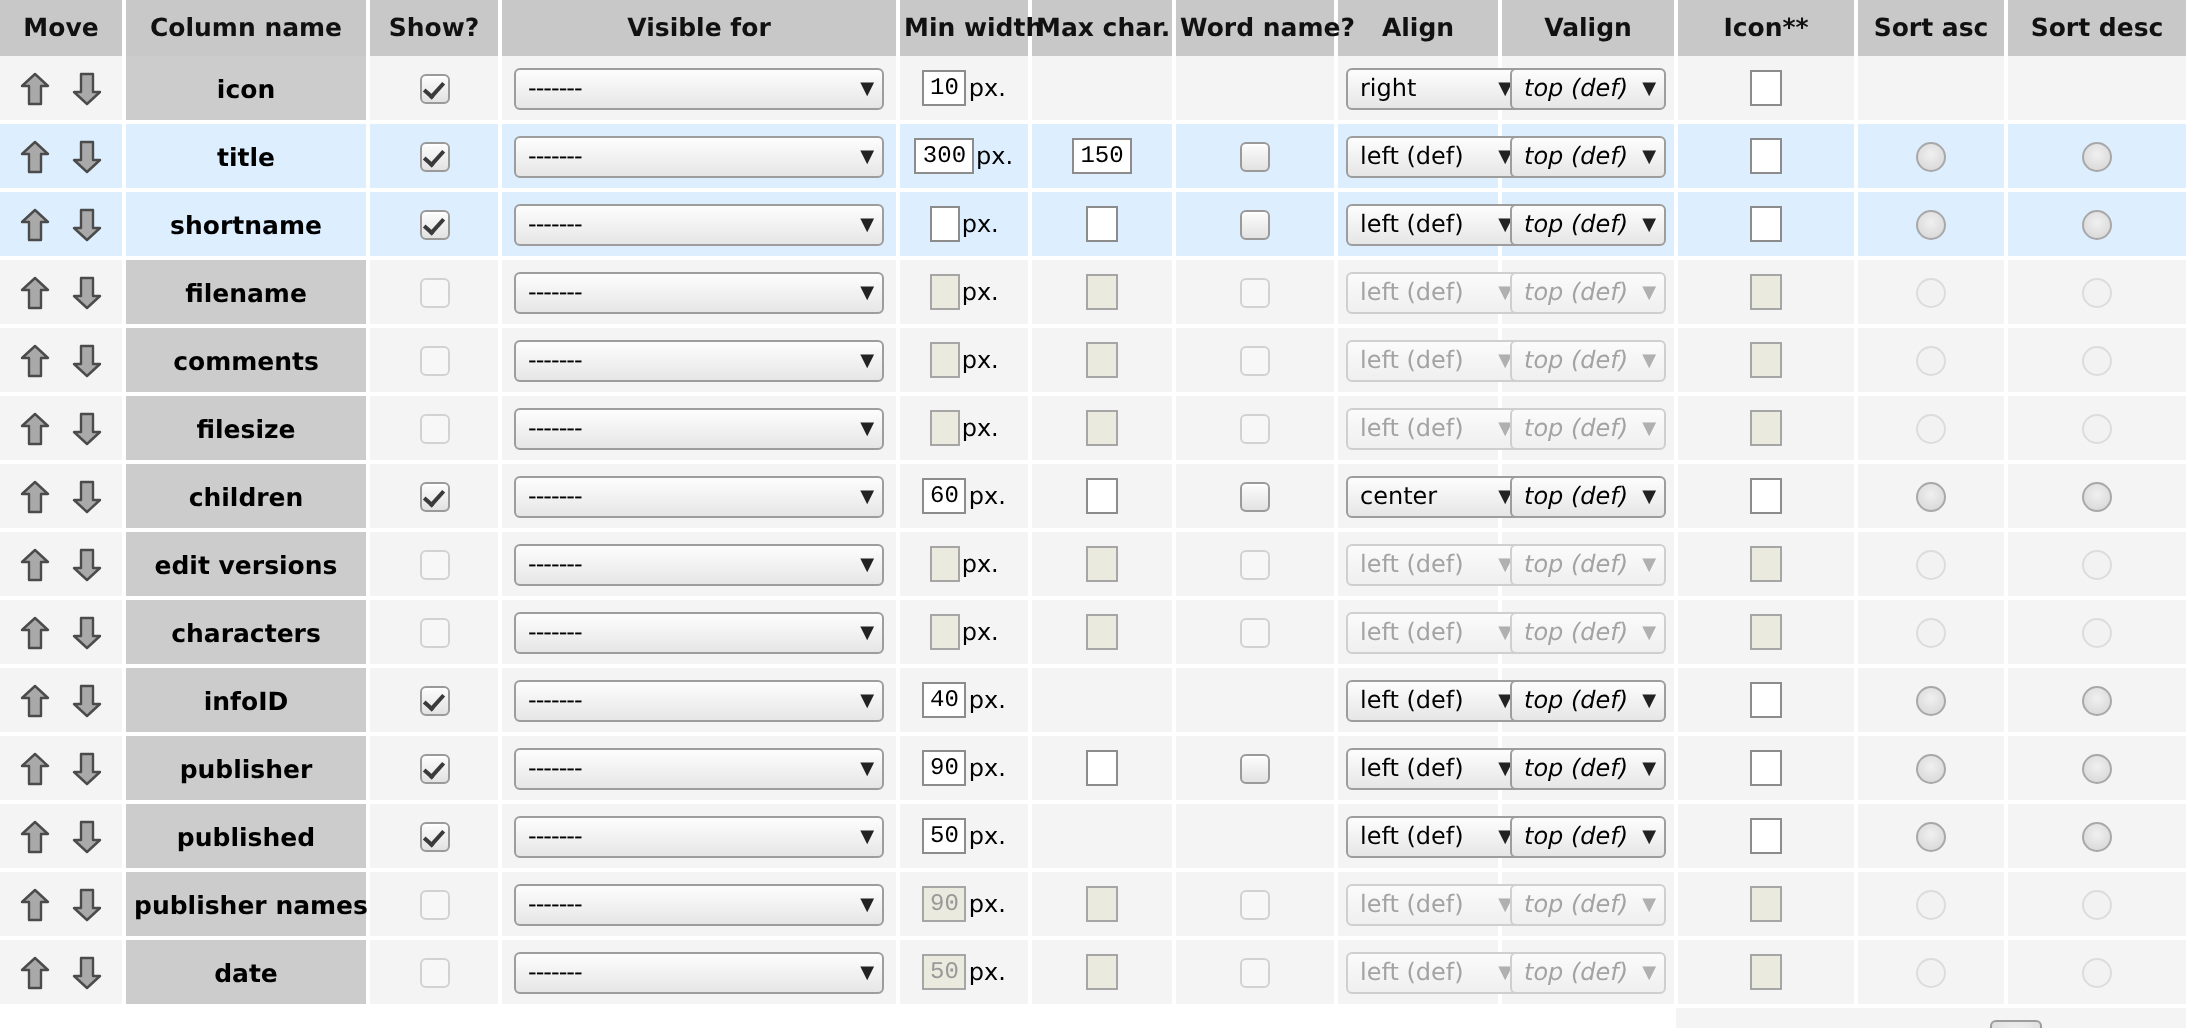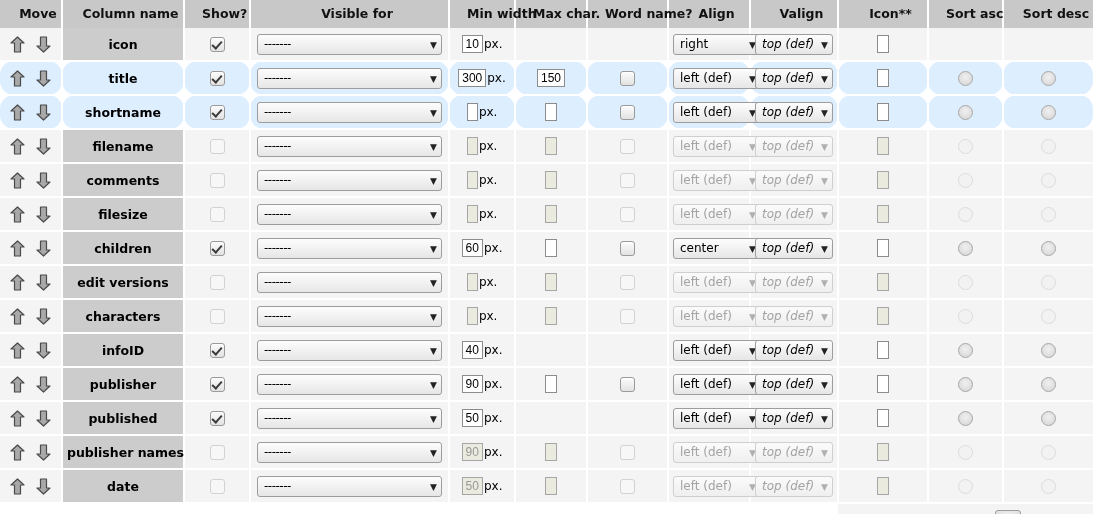--- a/index.html
+++ b/index.html
@@ -10,38 +10,38 @@
     -webkit-font-smoothing:antialiased;
   }
   #wrap{width:1093px;height:514px;position:relative;overflow:hidden;background:#fff;}
 
   table.cfg{border-collapse:collapse;width:1093px;table-layout:fixed;}
   table.cfg th{
     background:#c8c8c8;
     font-weight:bold;
     font-size:12.5px;
     text-align:center;
-    padding:6px 2px 7px 17px;
+    padding:6px 2px 7px 2px;
     border-right:2px solid #fff;
     border-bottom:0;
     color:#111;
     white-space:nowrap;
   }
   table.cfg th.last{border-right:0;}
   table.cfg td{
     background:#f4f4f4;
     border-right:2px solid #fff;
     border-bottom:2px solid #fff;
     padding:4px 4px;
     height:24px;
     vertical-align:middle;
     text-align:center;
   }
   table.cfg td.last{border-right:0;}
-  tr.hl td{background:#ddeeff;border-radius:14px;}
+  tr.hl td{background:#ddeeff;}
   td.namecell{
     background:#cccccc !important;
     font-weight:bold;
     text-align:left;
     padding-left:8px;
     font-size:12.5px;
     white-space:nowrap;
   }
   tr.hl td.namecell{background:#ddeeff !important;}
 
@@ -91,21 +91,21 @@
     background:radial-gradient(circle at 50% 40%,#f2f2f2,#dcdcdc);
     position:relative;
   }
   .rad.sel:after{
     content:"";position:absolute;left:3px;top:3px;width:5px;height:5px;
     border-radius:50%;background:#6d6d6d;
   }
 
   
   .txt{
-    font-family:Liberation Sans, sans-serif;
+    font-family:Liberation Mono, monospace;
     font-size:12px;
     color:#000;
     border:1px solid #8c8c8c;
     background:#fff;
     height:18px;
     line-height:18px;
     padding:1px 3px;
     box-sizing:border-box;
     vertical-align:middle;
   }

